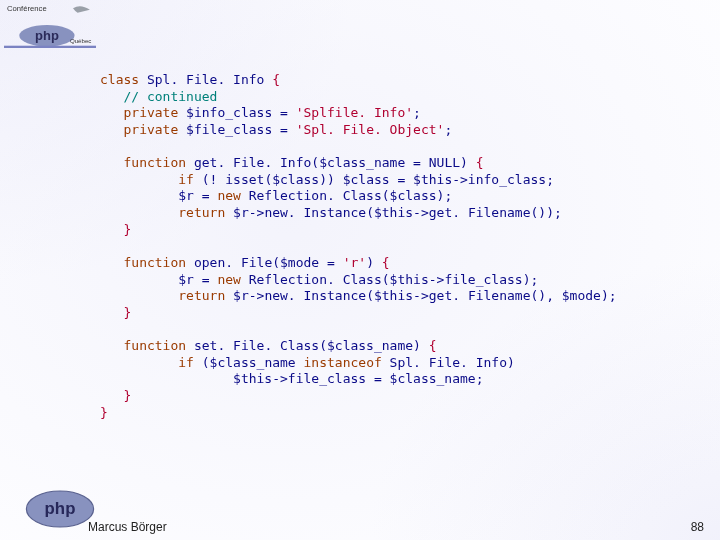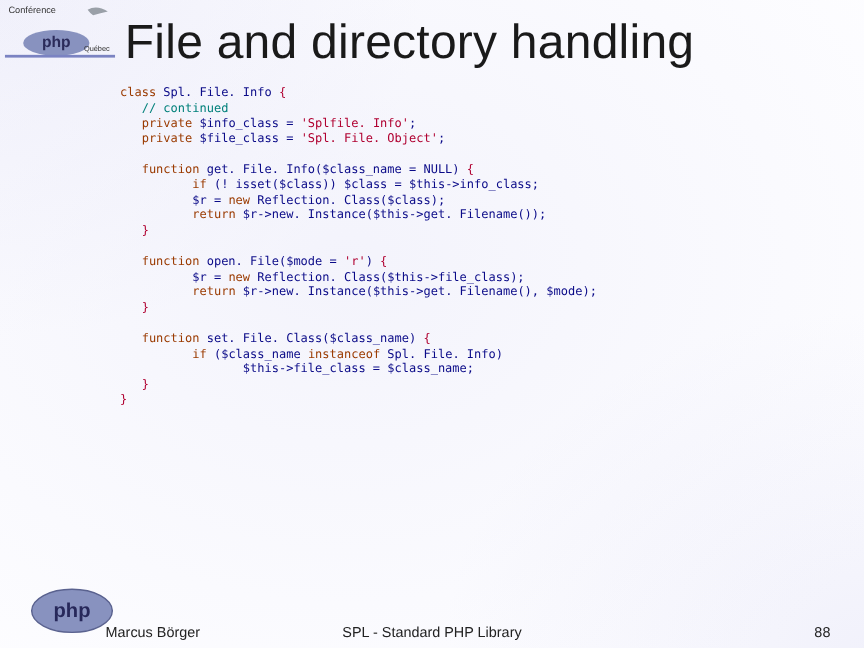--- a/index.html
+++ b/index.html
@@ -48,21 +48,21 @@
     font-weight: 400;
     letter-spacing: .2px;
   }
   .code {
     position: absolute;
     top: 72px;
     left: 100px;
     right: 24px;
     bottom: 28px;
     font-family: "Lucida Console","DejaVu Sans Mono","Courier New",monospace;
-    font-size: 10px;
+    font-size: 13px;
     line-height: 1.28;
     white-space: pre;
     color: #0a0a88;
   }
   .kw   { color: #9a3a00; } 
   .com  { color: #00807a; } 
   .str  { color: #b00030; } 
   .id   { color: #0a0a88; } 
   .br   { color: #b00030; } 
 
@@ -78,21 +78,21 @@
     bottom: 6px;
     left: 0;
     right: 0;
     text-align: center;
     font-size: 12px;
     color: #222;
   }
   .footer-right {
     position: absolute;
     bottom: 6px;
-    right: 28px;
+    right: 16px;
     font-size: 12px;
     color: #222;
     text-align: center;
   }
 </style>
 </head>
 <body>
 
 <div class="slide">
 
@@ -105,21 +105,20 @@
     <path d="M90 8 Q100 2 112 10 Q104 12 96 14 Q92 11 90 8 Z" fill="#9aa0a8"></path>
     <rect x="0" y="57" width="120" height="3" fill="#7b83c2"></rect>
   </svg>
 
   <svg class="logo-bottom" viewBox="0 0 120 70">
     <ellipse cx="60" cy="35" rx="56" ry="30" fill="#8892BF"></ellipse>
     <ellipse cx="60" cy="35" rx="56" ry="30" fill="none" stroke="#5a628f" stroke-width="2"></ellipse>
     <text x="60" y="44" text-anchor="middle" font-family="Arial Black, Arial" font-weight="900" font-size="28" fill="#27285a">php</text>
   </svg>
 
-  <div class="title">File and directory handling</div>
 
   <div class="code" id="code-block"><span class="kw">class </span><span class="id">Spl. File. Info </span><span class="br">{</span>
 <span class="id">   </span><span class="com">// continued</span>
 <span class="id">   </span><span class="kw">private </span><span class="id">$info_class = </span><span class="str">'Splfile. Info'</span><span class="id">;</span>
 <span class="id">   </span><span class="kw">private </span><span class="id">$file_class = </span><span class="str">'Spl. File. Object'</span><span class="id">;</span>
 
 <span class="id">   </span><span class="kw">function </span><span class="id">get. File. Info($class_name = NULL) </span><span class="br">{</span>
 <span class="id">          </span><span class="kw">if </span><span class="id">(! isset($class)) $class = $this-&gt;info_class;</span>
 <span class="id">          $r = </span><span class="kw">new </span><span class="id">Reflection. Class($class);</span>
 <span class="id">          </span><span class="kw">return </span><span class="id">$r-&gt;new. Instance($this-&gt;get. Filename());</span>
@@ -130,15 +129,14 @@
 <span class="id">          </span><span class="kw">return </span><span class="id">$r-&gt;new. Instance($this-&gt;get. Filename(), $mode);</span>
 <span class="id">   </span><span class="br">}</span>
 
 <span class="id">   </span><span class="kw">function </span><span class="id">set. File. Class($class_name) </span><span class="br">{</span>
 <span class="id">          </span><span class="kw">if </span><span class="id">($class_name </span><span class="kw">instanceof </span><span class="id">Spl. File. Info)</span>
 <span class="id">                 $this-&gt;file_class = $class_name;</span>
 <span class="id">   </span><span class="br">}</span>
 <span class="br">}</span></div>
 
   <div class="footer-left">Marcus Börger</div>
-  <div class="footer-center">SPL - Standard PHP Library</div>
   <div class="footer-right">88</div>
 </div>
 
 </body></html>

